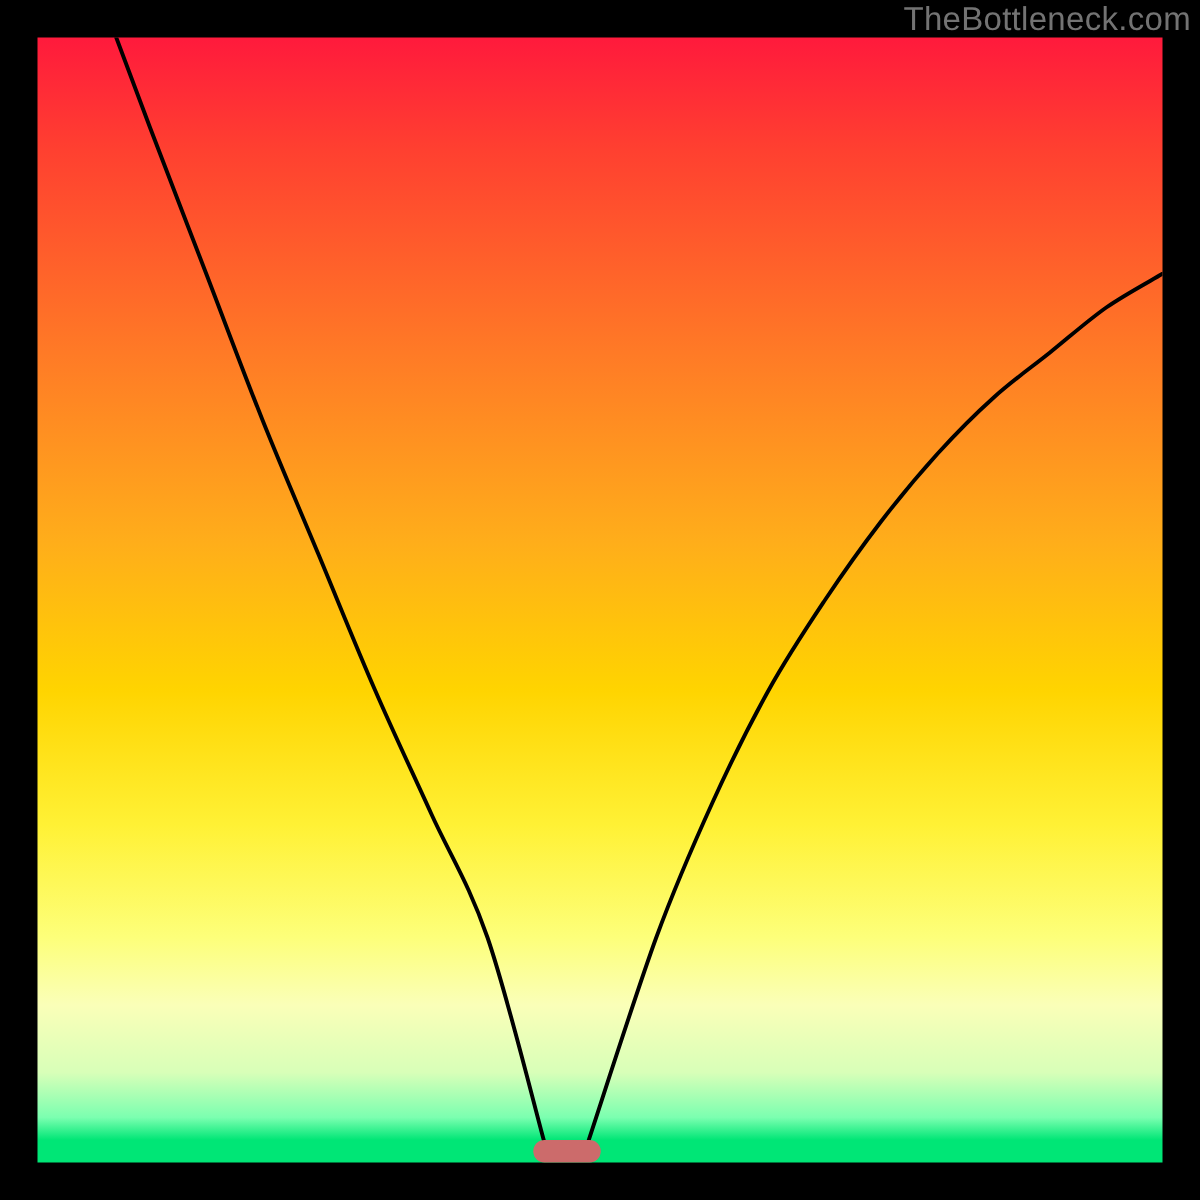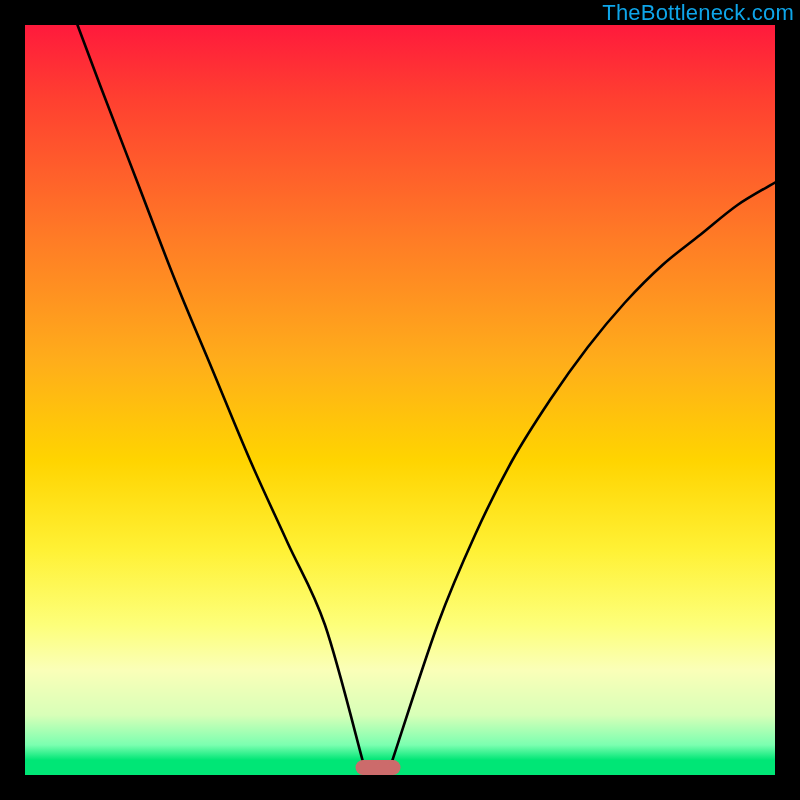--- a/index.html
+++ b/index.html
@@ -34,21 +34,21 @@
       #d8ffb8 92%,
       #7bffb0 96%,
       #00e676 98%,
       #00e676 100%
     );
   }
   .watermark {
     position: absolute;
     top: 0;
     right: 6px;
-    color: #0ea5e9;
+    color: #737373;
     font-size: 22px;
     letter-spacing: 0.2px;
     font-weight: 400;
     user-select: none;
   }
   svg.curve {
     position: absolute;
     left: 0;
     top: 0;
     width: 750px;

